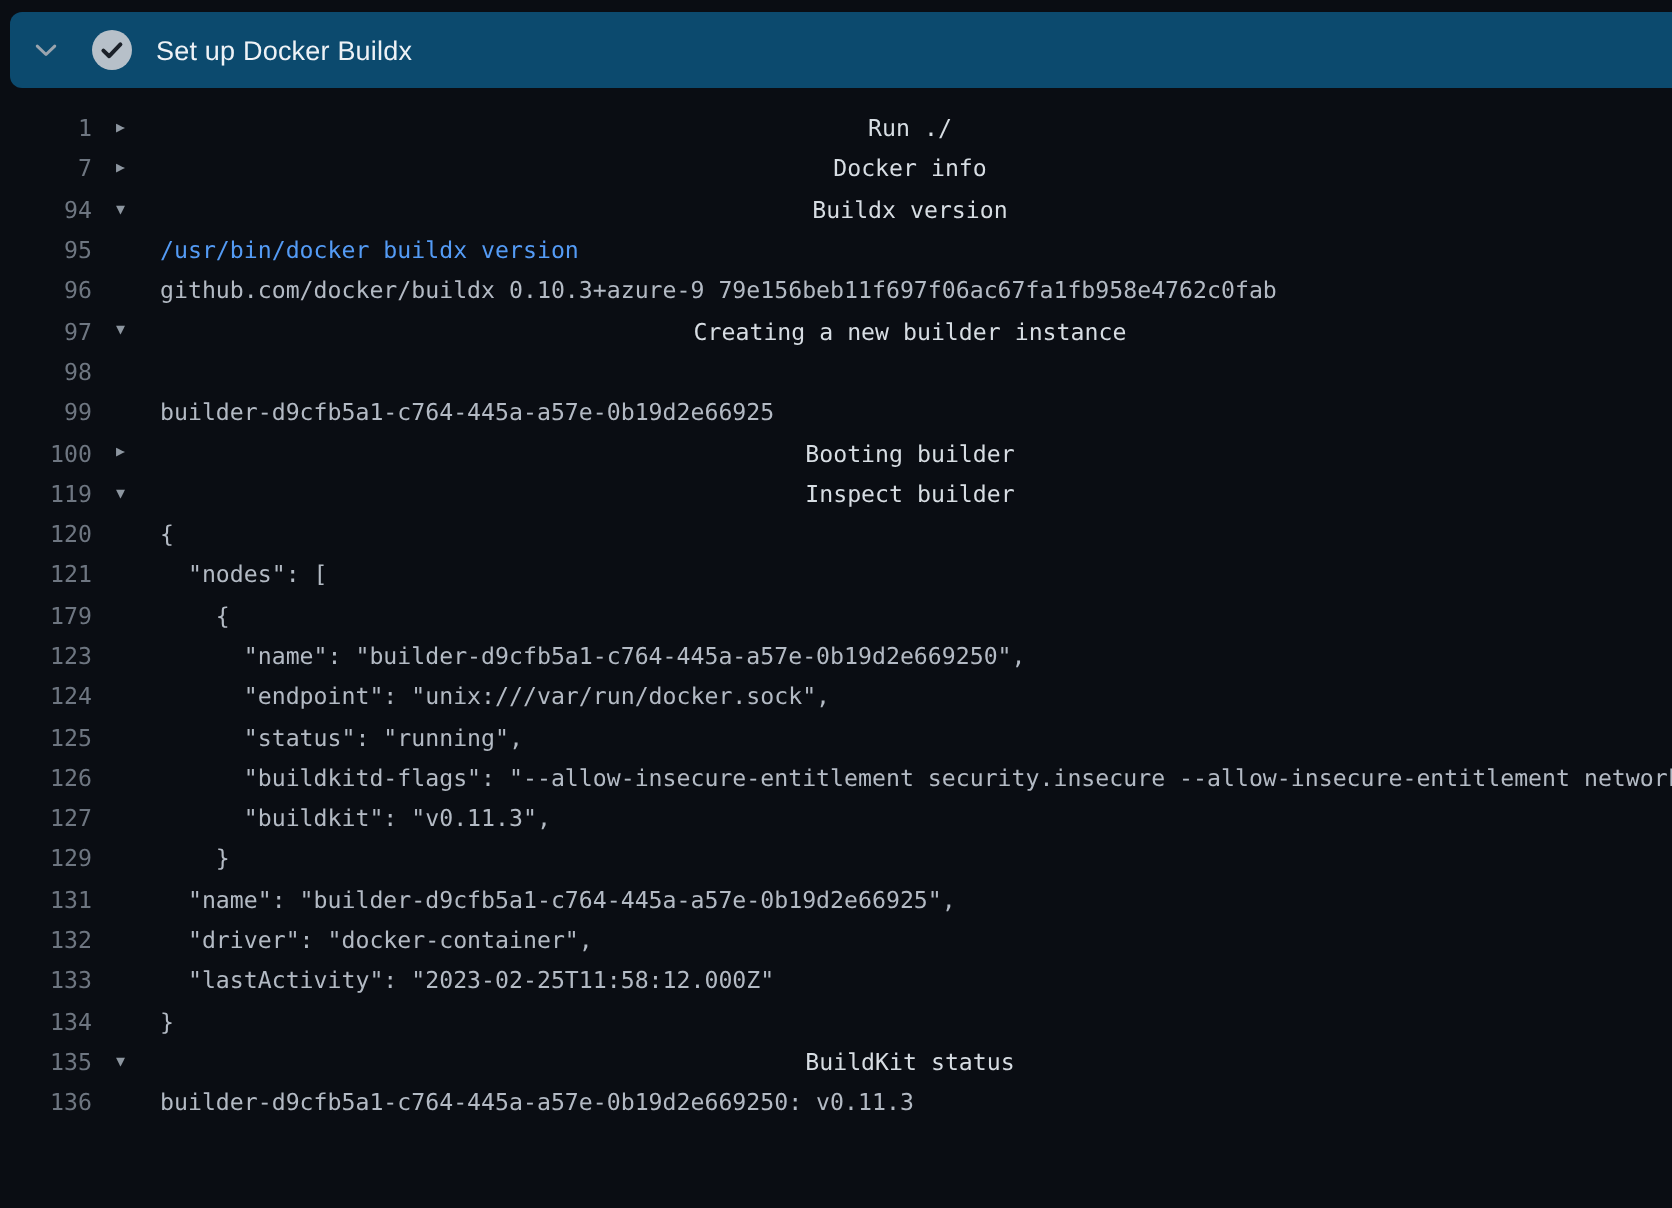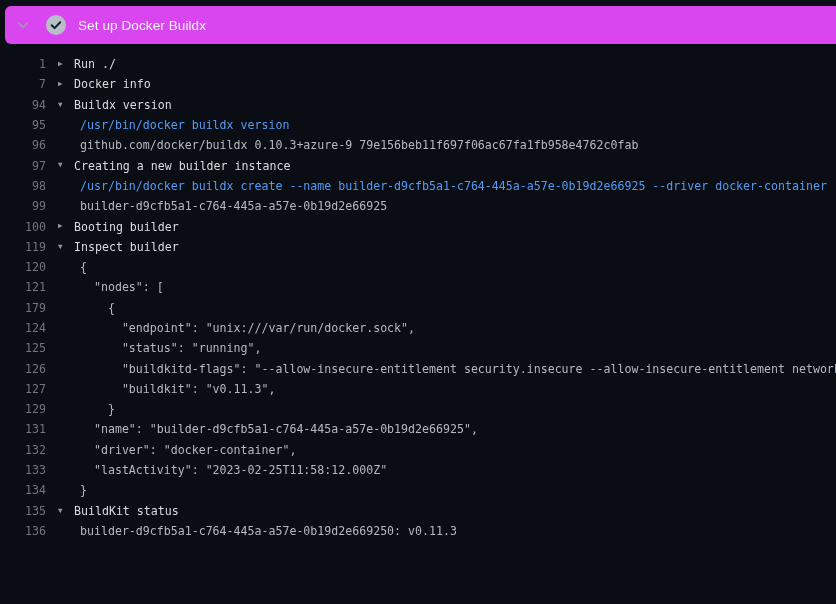--- a/index.html
+++ b/index.html
@@ -6,21 +6,21 @@
   html, body {
     width: 836px; height: 604px;
     background: #0a0d13;
     overflow: hidden;
     font-family: "Liberation Sans", sans-serif;
   }
   
   .step-header {
     position: absolute;
     left: 5px; top: 6px; right: 0; height: 38px;
-    background: #d946ef;
+    background: #0c4a6e;
     border-radius: 6px 0 0 6px;
     display: flex;
     align-items: center;
     cursor: pointer;
   }
   .chev {
     width: 16px; height: 16px;
     margin-left: 10px;
     display: flex; align-items: center; justify-content: center;
     flex: none;
@@ -68,21 +68,21 @@
     font-size: 7.5px;
     line-height: 20.3px;
     text-align: left;
   }
   .txt {
     flex: 1;
     overflow: hidden;
     white-space: pre;
   }
   .row.group { cursor: pointer; }
-  .row.group .txt   { color: #d7dde3; padding-left: 2px; }
+  .row.group .txt   { color: #d7dde3; padding-left: 2px; text-align: center; }
   .row.command .txt { color: #549bf5; padding-left: 8px; }
   .row.output .txt  { color: #b3bac4; padding-left: 8px; }
 </style>
 </head>
 <body>
 
 <div class="step-header">
   <span class="chev">
     <svg width="14" height="14" viewBox="0 0 16 16">
       <path d="M3 5.8 L8 10.6 L13 5.8" fill="none" stroke="#9aa4ae" stroke-width="1.7" stroke-linecap="round" stroke-linejoin="round"></path>
@@ -124,21 +124,20 @@
     <span class="txt">github.com/docker/buildx 0.10.3+azure-9 79e156beb11f697f06ac67fa1fb958e4762c0fab</span>
   </div>
     <div class="row group">
     <span class="num">97</span>
     <span class="caret-cell">▼</span>
     <span class="txt">Creating a new builder instance</span>
   </div>
     <div class="row command">
     <span class="num">98</span>
     <span class="caret-cell"></span>
-    <span class="txt">/usr/bin/docker buildx create --name builder-d9cfb5a1-c764-445a-a57e-0b19d2e66925 --driver docker-container</span>
   </div>
     <div class="row output">
     <span class="num">99</span>
     <span class="caret-cell"></span>
     <span class="txt">builder-d9cfb5a1-c764-445a-a57e-0b19d2e66925</span>
   </div>
     <div class="row group">
     <span class="num">100</span>
     <span class="caret-cell">▶</span>
     <span class="txt">Booting builder</span>
@@ -157,20 +156,25 @@
     <span class="num">121</span>
     <span class="caret-cell"></span>
     <span class="txt">  "nodes": [</span>
   </div>
     <div class="row output">
     <span class="num">179</span>
     <span class="caret-cell"></span>
     <span class="txt">    {</span>
   </div>
     <div class="row output">
+    <span class="num">123</span>
+    <span class="caret-cell"></span>
+    <span class="txt">      "name": "builder-d9cfb5a1-c764-445a-a57e-0b19d2e669250",</span>
+  </div>
+    <div class="row output">
     <span class="num">124</span>
     <span class="caret-cell"></span>
     <span class="txt">      "endpoint": "unix:///var/run/docker.sock",</span>
   </div>
     <div class="row output">
     <span class="num">125</span>
     <span class="caret-cell"></span>
     <span class="txt">      "status": "running",</span>
   </div>
     <div class="row output">

